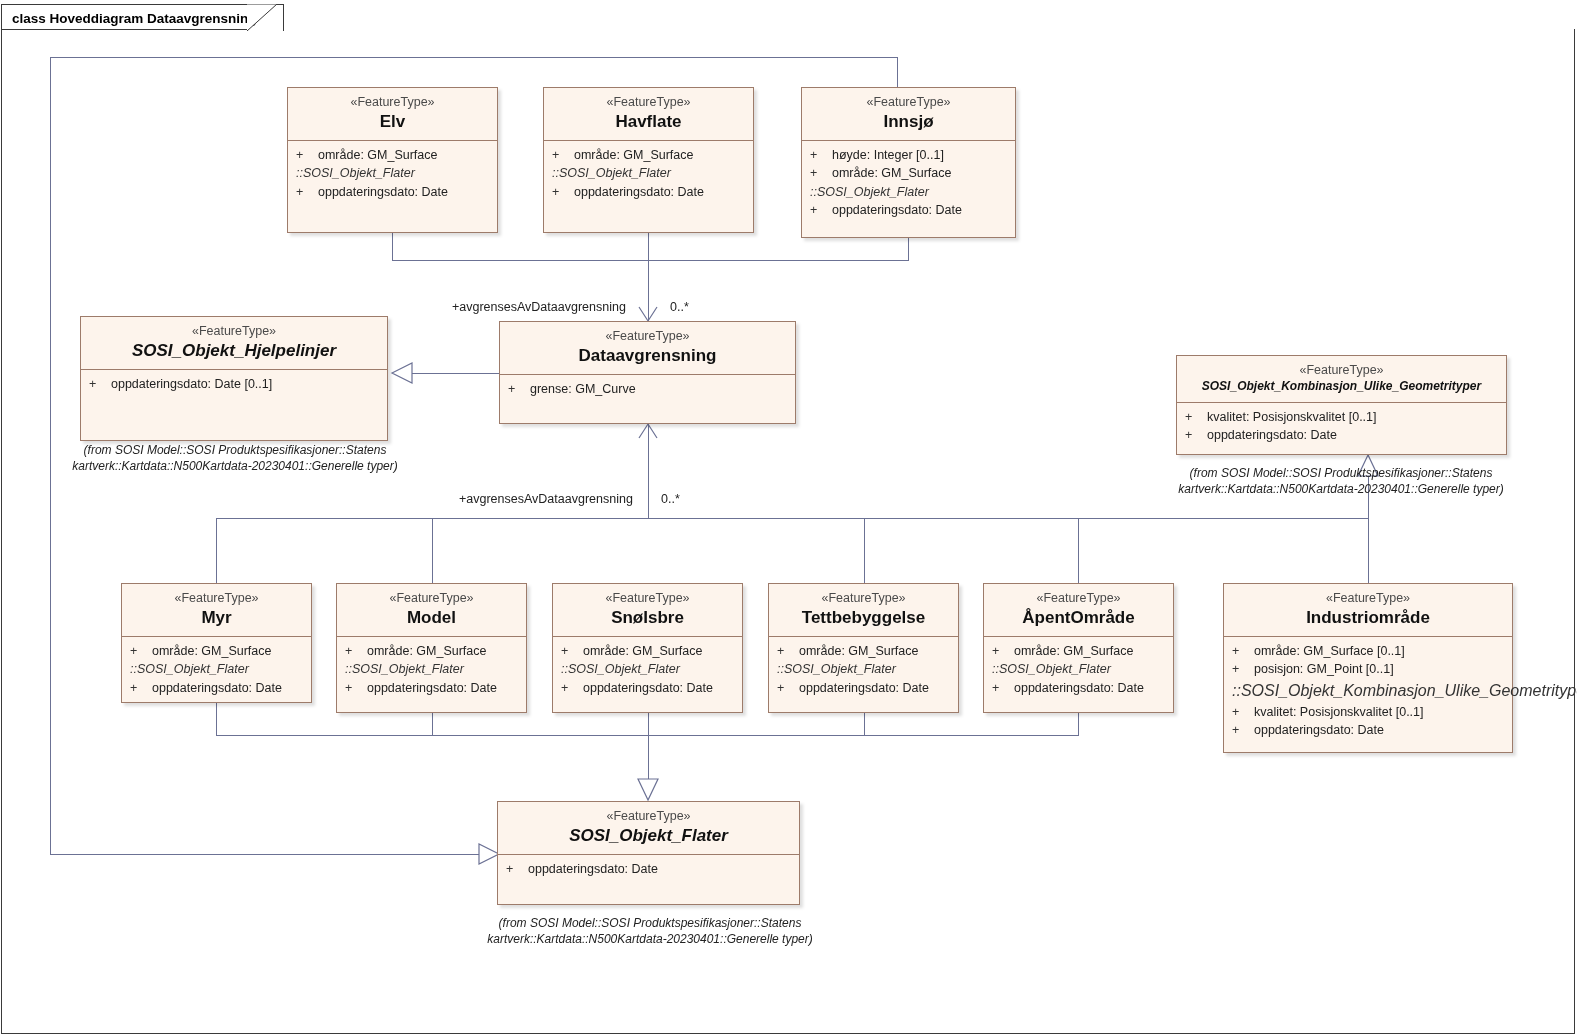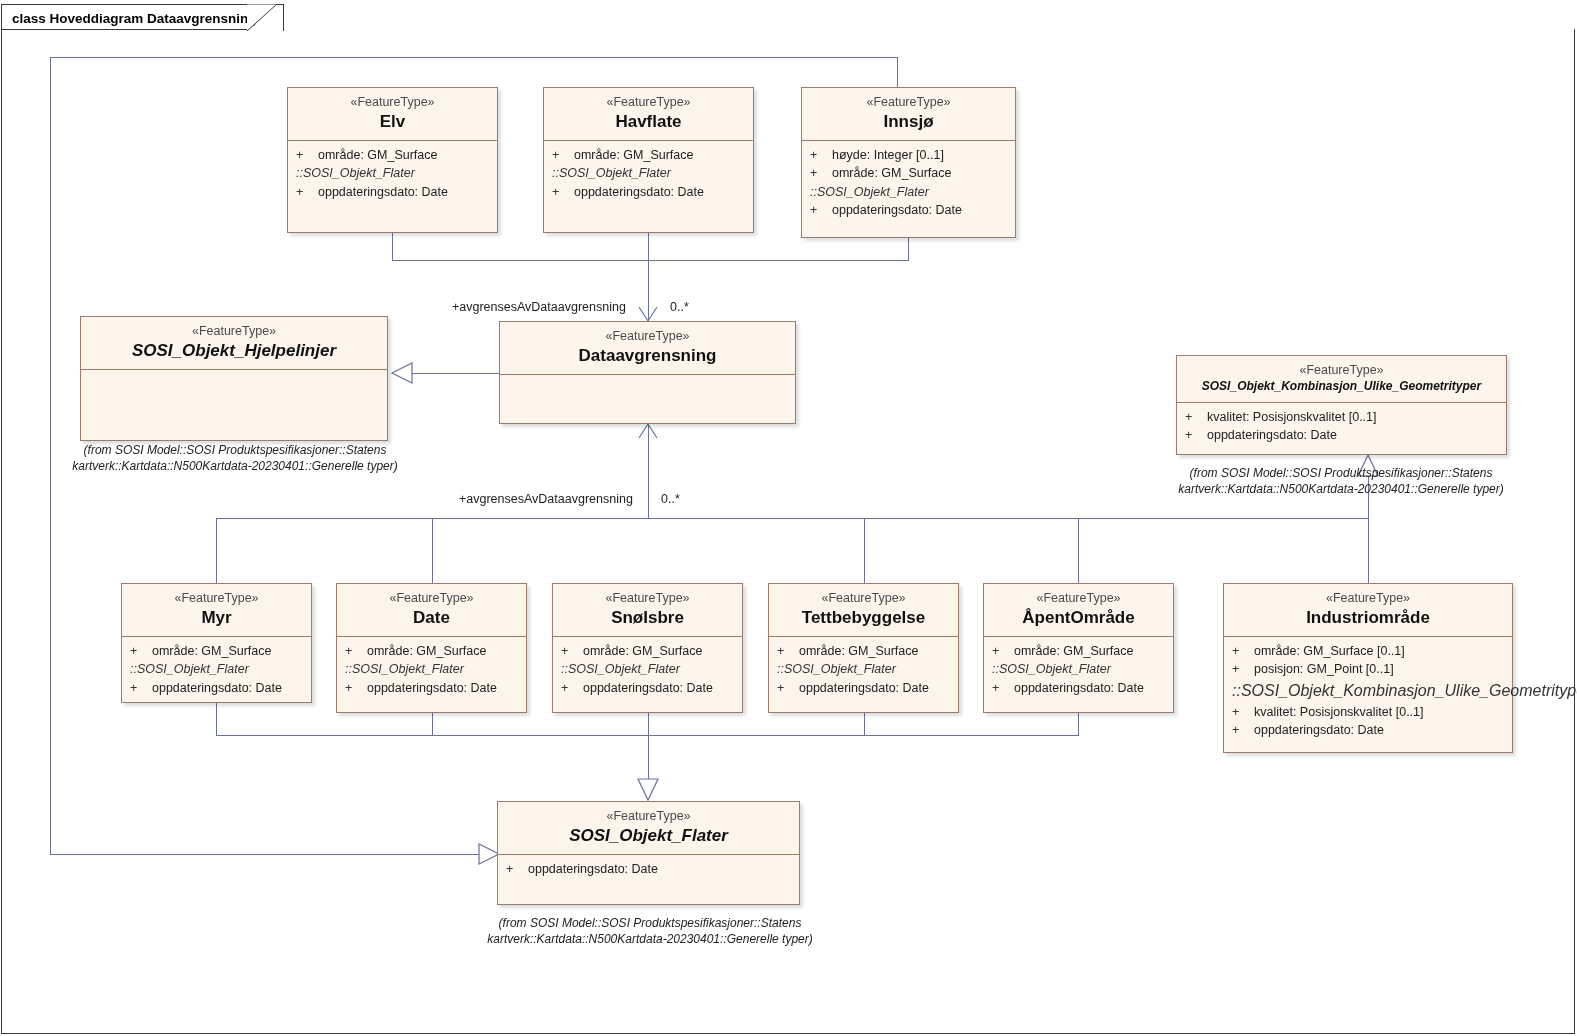--- a/index.html
+++ b/index.html
@@ -154,28 +154,34 @@
       <div class="sep">::SOSI_Objekt_Flater</div>
       <div class="attr"><span class="vis">+</span><span>oppdateringsdato: Date</span></div>
     </div>
   </div>
 
   <div class="uml" style="left:80px;top:316px;width:308px;height:125px;">
     <div class="head">
       <span class="stereo">«FeatureType»</span>
       <span class="cname abstract">SOSI_Objekt_Hjelpelinjer</span>
     </div>
+    <div class="body">
+      <div class="attr"><span class="vis">+</span><span>oppdateringsdato: Date [0..1]</span></div>
+    </div>
   </div>
   <div class="note" style="left:70px;top:443px;width:330px;">(from SOSI Model::SOSI Produktspesifikasjoner::Statens kartverk::Kartdata::N500Kartdata-20230401::Generelle typer)</div>
 
   <div class="uml" style="left:499px;top:321px;width:297px;height:103px;">
     <div class="head">
       <span class="stereo">«FeatureType»</span>
       <span class="cname">Dataavgrensning</span>
     </div>
+    <div class="body">
+      <div class="attr"><span class="vis">+</span><span>grense: GM_Curve</span></div>
+    </div>
   </div>
 
   <div class="uml" style="left:1176px;top:355px;width:331px;height:100px;">
     <div class="head">
       <span class="stereo">«FeatureType»</span>
       <span class="cname abstract" style="font-size:12px;">SOSI_Objekt_Kombinasjon_Ulike_Geometrityper</span>
     </div>
     <div class="body">
       <div class="attr"><span class="vis">+</span><span>kvalitet: Posisjonskvalitet [0..1]</span></div>
       <div class="attr"><span class="vis">+</span><span>oppdateringsdato: Date</span></div>
@@ -191,21 +197,21 @@
     <div class="body">
       <div class="attr"><span class="vis">+</span><span>område: GM_Surface</span></div>
       <div class="sep">::SOSI_Objekt_Flater</div>
       <div class="attr"><span class="vis">+</span><span>oppdateringsdato: Date</span></div>
     </div>
   </div>
 
   <div class="uml" style="left:336px;top:583px;width:191px;height:130px;">
     <div class="head">
       <span class="stereo">«FeatureType»</span>
-      <span class="cname">Date</span>
+      <span class="cname">Model</span>
     </div>
     <div class="body">
       <div class="attr"><span class="vis">+</span><span>område: GM_Surface</span></div>
       <div class="sep">::SOSI_Objekt_Flater</div>
       <div class="attr"><span class="vis">+</span><span>oppdateringsdato: Date</span></div>
     </div>
   </div>
 
   <div class="uml" style="left:552px;top:583px;width:191px;height:130px;">
     <div class="head">

